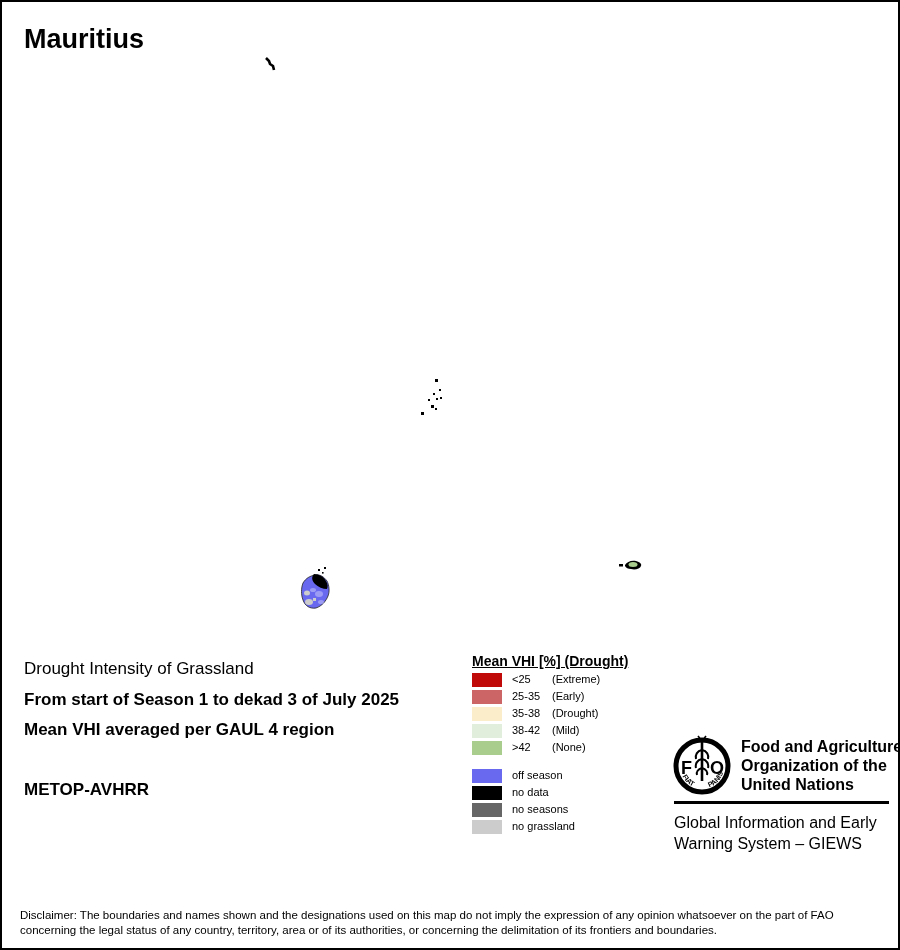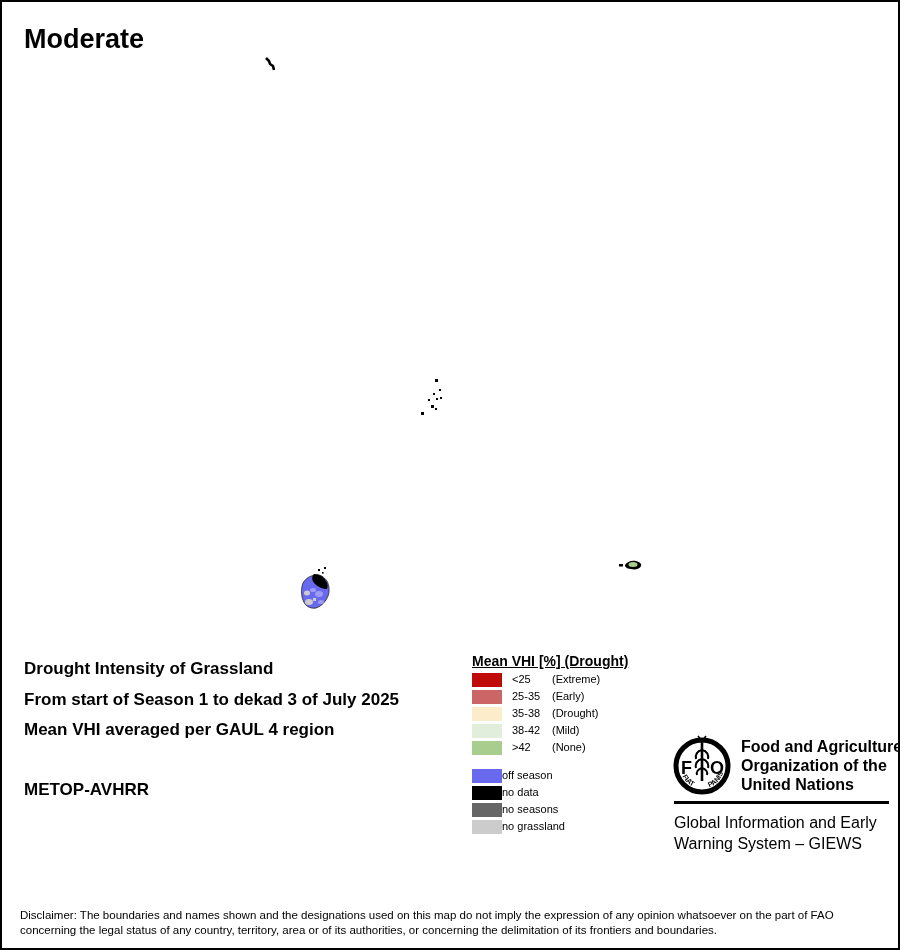--- a/index.html
+++ b/index.html
@@ -13,35 +13,35 @@
     color:#000;
     overflow:hidden;
   }
   .abs{position:absolute;}
   #map-title{
     left:22px;top:22px;
     font-size:27px;font-weight:bold;letter-spacing:0;
   }
   
   .cap{left:22px;font-size:17px;white-space:nowrap;font-weight:bold;}
-  .cap.bold{font-weight:bold;}
+  .cap.bold{font-weight:normal;}
   
   #legend-title{
     left:470px;top:651px;
     font-size:14px;font-weight:bold;text-decoration:underline;
     white-space:nowrap;
   }
   .lrow{
     position:absolute;left:470px;height:14px;
     display:flex;align-items:flex-start;white-space:nowrap;
   }
   .swatch{width:30px;height:14px;flex:0 0 30px;}
   .lval{margin-left:10px;width:40px;font-size:11px;}
   .llab{font-size:11px;}
-  .llab2{margin-left:0;font-size:11px;}
+  .llab2{margin-left:10px;font-size:11px;}
   
   .fao-org{
     left:739px;top:735px;width:170px;
     font-size:16px;font-weight:bold;line-height:19px;
   }
   #fao-divider{
     left:672px;top:799px;width:215px;height:3px;background:#000;
   }
   .fao-prog{
     left:672px;top:810px;width:230px;
@@ -52,21 +52,21 @@
     left:18px;top:906px;width:866px;
     font-size:11.5px;line-height:15px;
   }
   svg{display:block;}
 </style>
 </head>
 <body>
 
 <div id="page">
 
-  <div class="abs" id="map-title">Moderate</div>
+  <div class="abs" id="map-title">Mauritius</div>
 
   <svg class="abs" style="left:261px;top:54px" width="14" height="17" viewBox="0 0 14 17">
     <path d="M3,2 L6,5 L7,8 L10,10 L11,14" fill="none" stroke-width="2.6" style="stroke: rgb(0, 0, 0);"></path>
   </svg>
 
   <svg class="abs" style="left:415px;top:373px" width="28" height="42" viewBox="0 0 28 42">
     <g style="fill: rgb(0, 0, 0);">
       <rect x="18" y="4" width="3" height="3"></rect>
       <rect x="22" y="14" width="2" height="2"></rect>
       <rect x="16" y="18" width="2" height="2"></rect>

